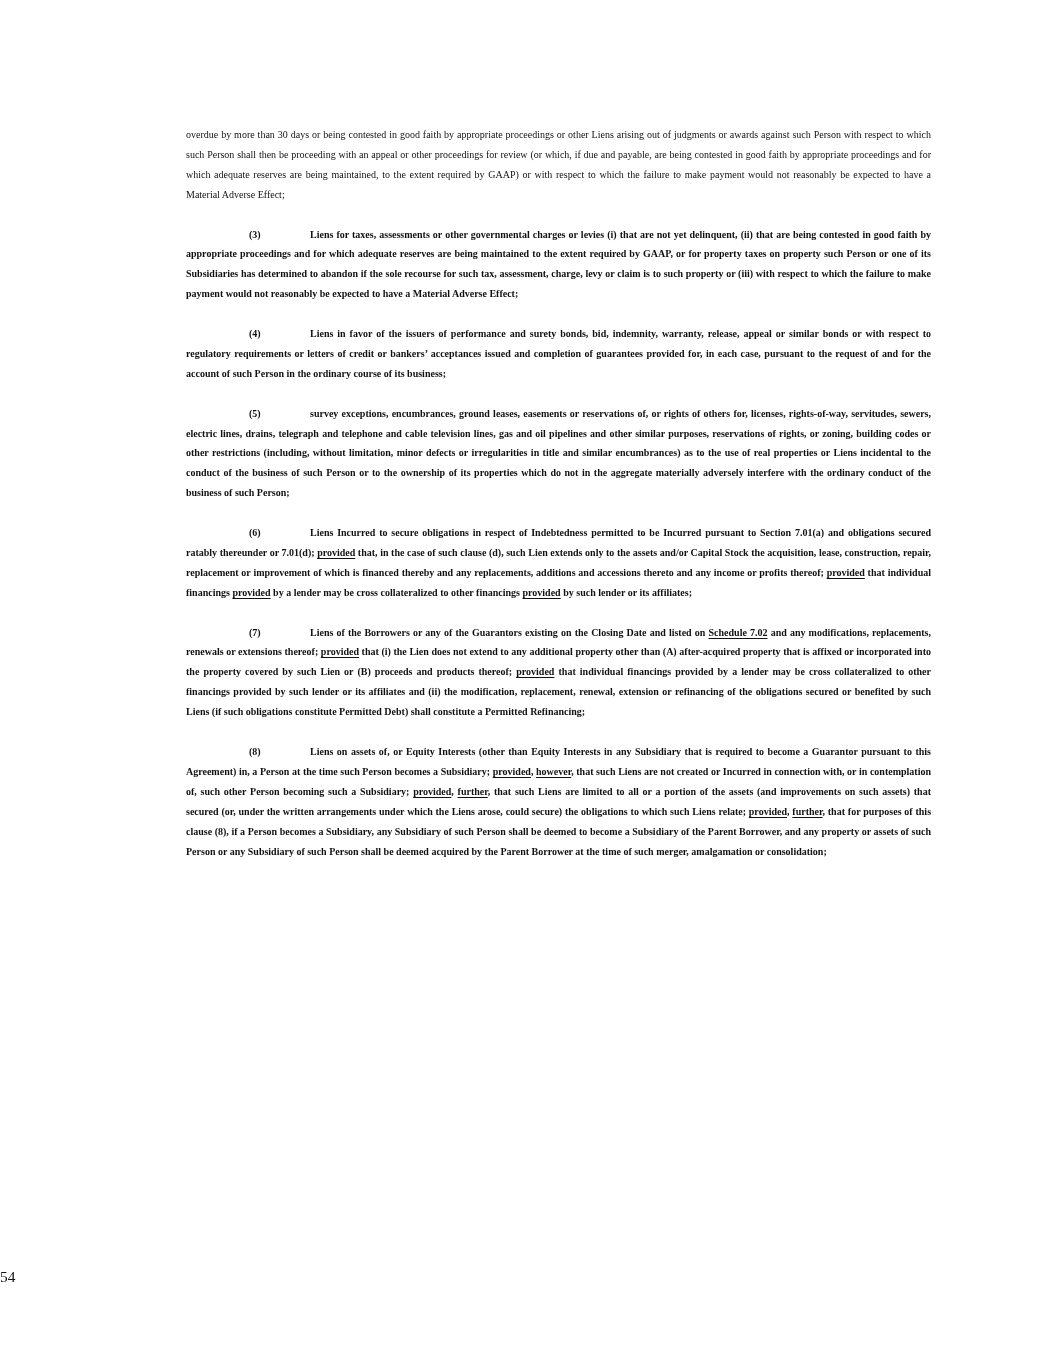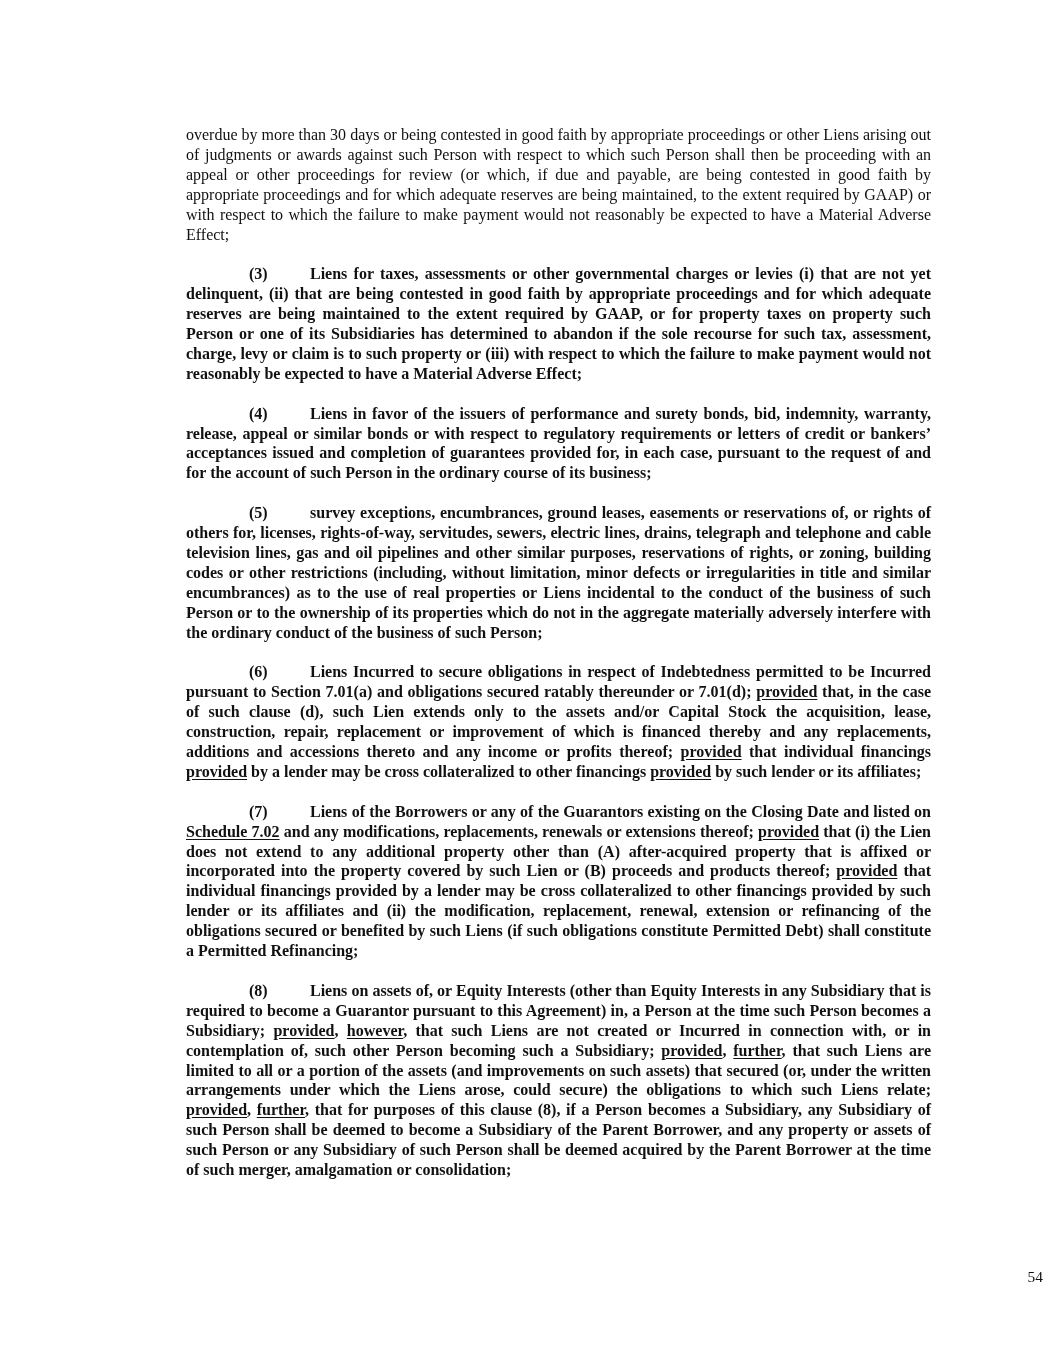--- a/index.html
+++ b/index.html
@@ -3,38 +3,38 @@
 <meta charset="utf-8">
 <style>
   html, body { margin: 0; padding: 0; background: #ffffff; }
   body { width: 1055px; height: 1365px; position: relative; overflow: hidden; }
   .page {
     position: absolute;
     left: 186px;
     top: 125px;
     width: 745px;
     font-family: "Liberation Serif", "DejaVu Serif", serif;
-    font-size: 16px;
+    font-size: 10px;
     line-height: 19.9px;
     color: #111111;
   }
   .para {
     margin: 0 0 19.9px 0;
     text-align: justify;
     text-align-last: left;
   }
   .para.indent { text-indent: 63px; font-weight: bold; }
   .num { display: inline-block; width: 61px; text-indent: 0; }
   u { text-decoration: underline; text-underline-offset: 2px; }
   .page-number {
     position: absolute;
     top: 1268px;
     left: 0;
     width: 1043px;
-    text-align: right;
+    text-align: left;
     font-family: "Liberation Serif", "DejaVu Serif", serif;
     font-size: 15.4px;
     color: #111111;
   }
 </style>
 </head>
 <body>
 
 <div class="page">
   <div id="paragraphs">

